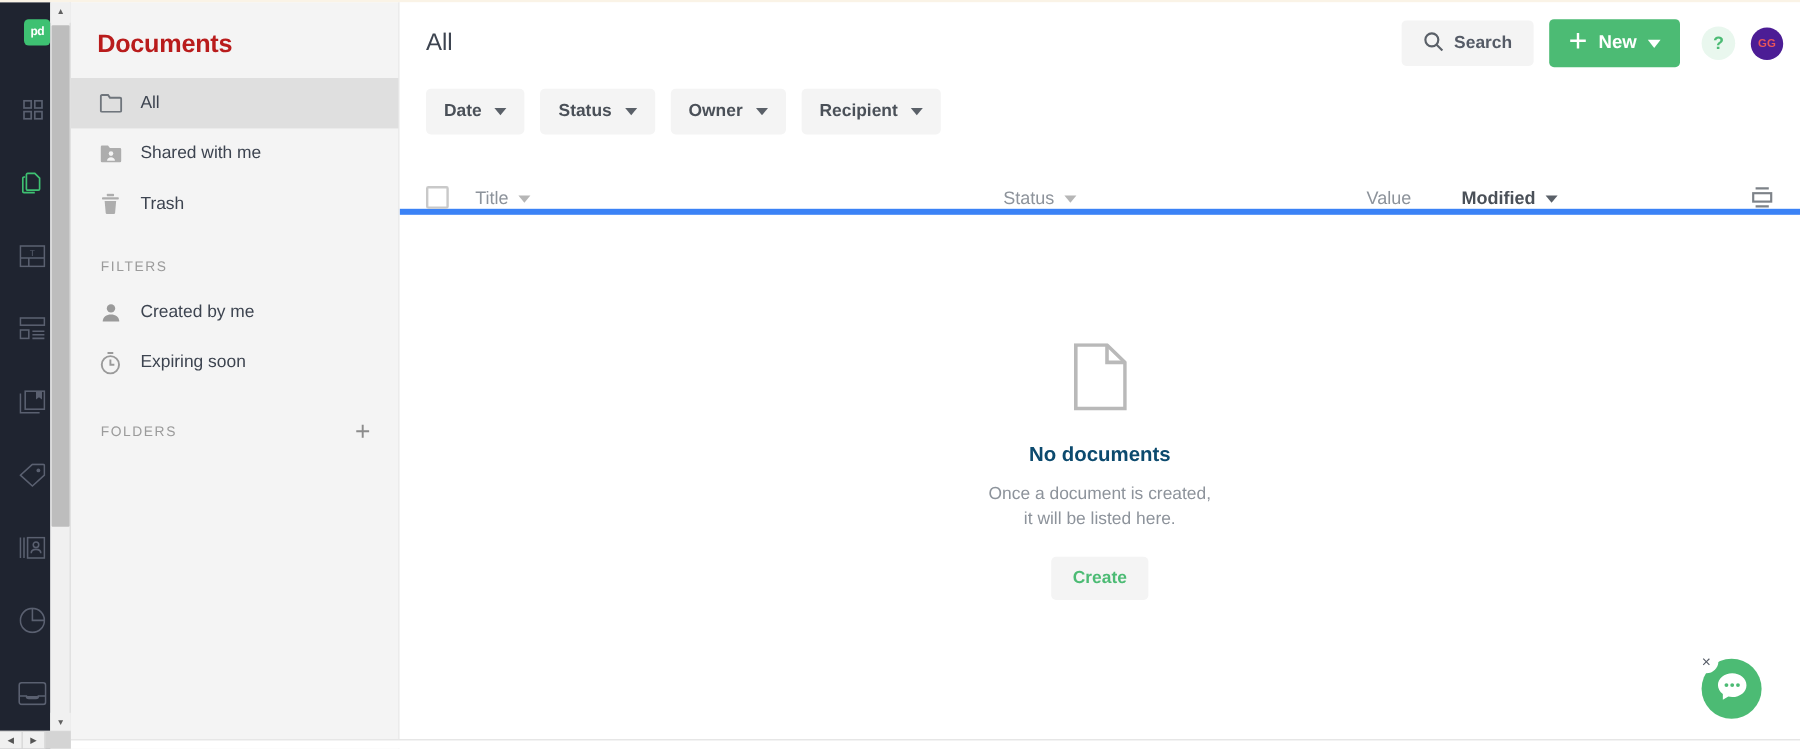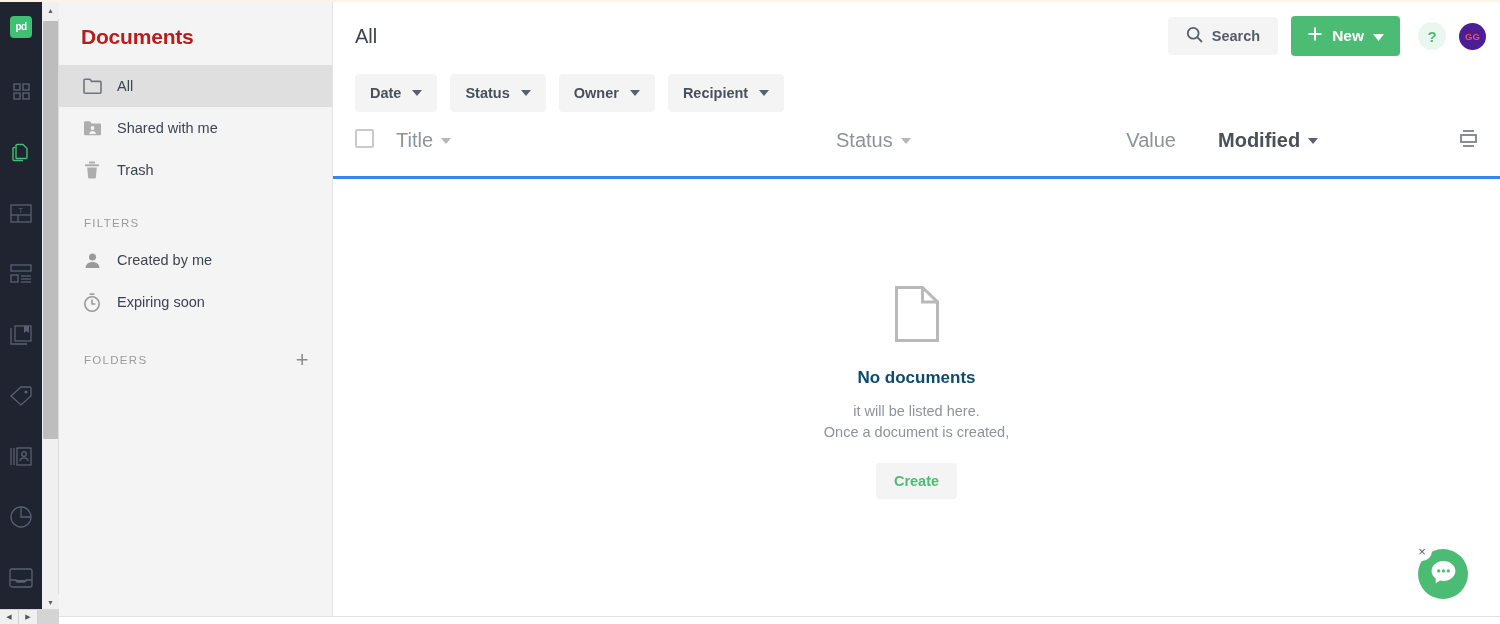--- a/index.html
+++ b/index.html
@@ -19,21 +19,21 @@
   }
 
   
   .rail {
     position: relative;
     width: 42px; height: 622px;
     background: #1f2430;
     flex: 0 0 42px;
     display: flex;
     flex-direction: column;
-    align-items: center;
+    align-items: flex-end;
     padding-top: 14px;
     overflow: hidden;
   }
   .rail-logo {
     width: 22px; height: 22px;
     border-radius: 4px;
     background: #3ec172;
     color: #fff;
     font-size: 10px;
     font-weight: bold;
@@ -251,27 +251,27 @@
     width: 0; height: 0;
     border-left: 5px solid transparent;
     border-right: 5px solid transparent;
     border-top: 6px solid #5a6068;
   }
   .caret.light { border-top-color: #b6b6b6; }
 
   
   .table-head {
     display: flex;
-    align-items: flex-start;
+    align-items: flex-end;
     height: 50px;
     margin-top: 17px;
     padding: 0 22px 0 22px;
-    border-bottom: 3px solid #3b82f6;
+    border-bottom: 5px solid #3b82f6;
     color: #8d939b;
-    font-size: 20px;
+    font-size: 15px;
   }
   .th { display: flex; align-items: center; gap: 8px; }
   .th.strong { color: #4a5058; font-weight: bold; }
   .checkbox {
     width: 19px; height: 19px;
     border: 2px solid #c9c9c9;
     border-radius: 2px;
     margin-right: 22px;
     cursor: pointer;
     flex: 0 0 19px;
@@ -583,22 +583,22 @@
 
     <div class="empty">
       <div class="empty-icon">
         <svg width="44" height="56" viewBox="0 0 44 56" fill="none" stroke="#b9b9b9" stroke-width="3">
           <path d="M1.5 1.5h26L42.5 16v38.5h-41z"></path>
           <path d="M27.5 1.5V16h15"></path>
         </svg>
       </div>
       <div class="empty-title">No documents</div>
       <div class="empty-text">
+        <div>Once a document is created,</div>
         <div>it will be listed here.</div>
-        <div>Once a document is created,</div>
       </div>
       <button class="create-btn">Create</button>
     </div>
 
     <div class="fab-close">×</div>
     <div class="fab">
       <span>
         <svg width="27" height="26" viewBox="0 0 27 26" fill="#fff">
           <path d="M13.5 2C6.9 2 1.6 6.4 1.6 11.9c0 3 1.6 5.7 4.1 7.5v4.8l4.6-2.7c1 .2 2.1.4 3.2.4 6.6 0 11.9-4.4 11.9-9.9S20.1 2 13.5 2z"></path>
           <g fill="#4cbb74">

